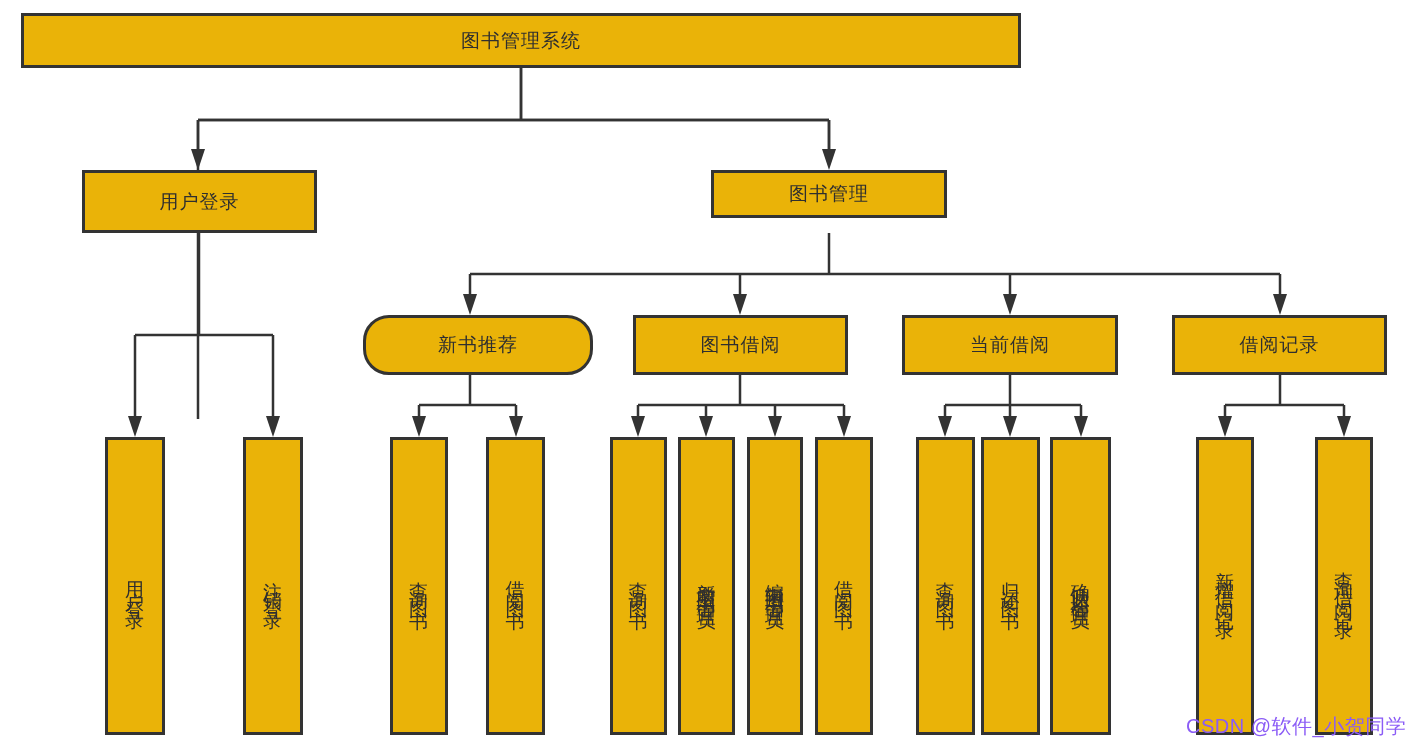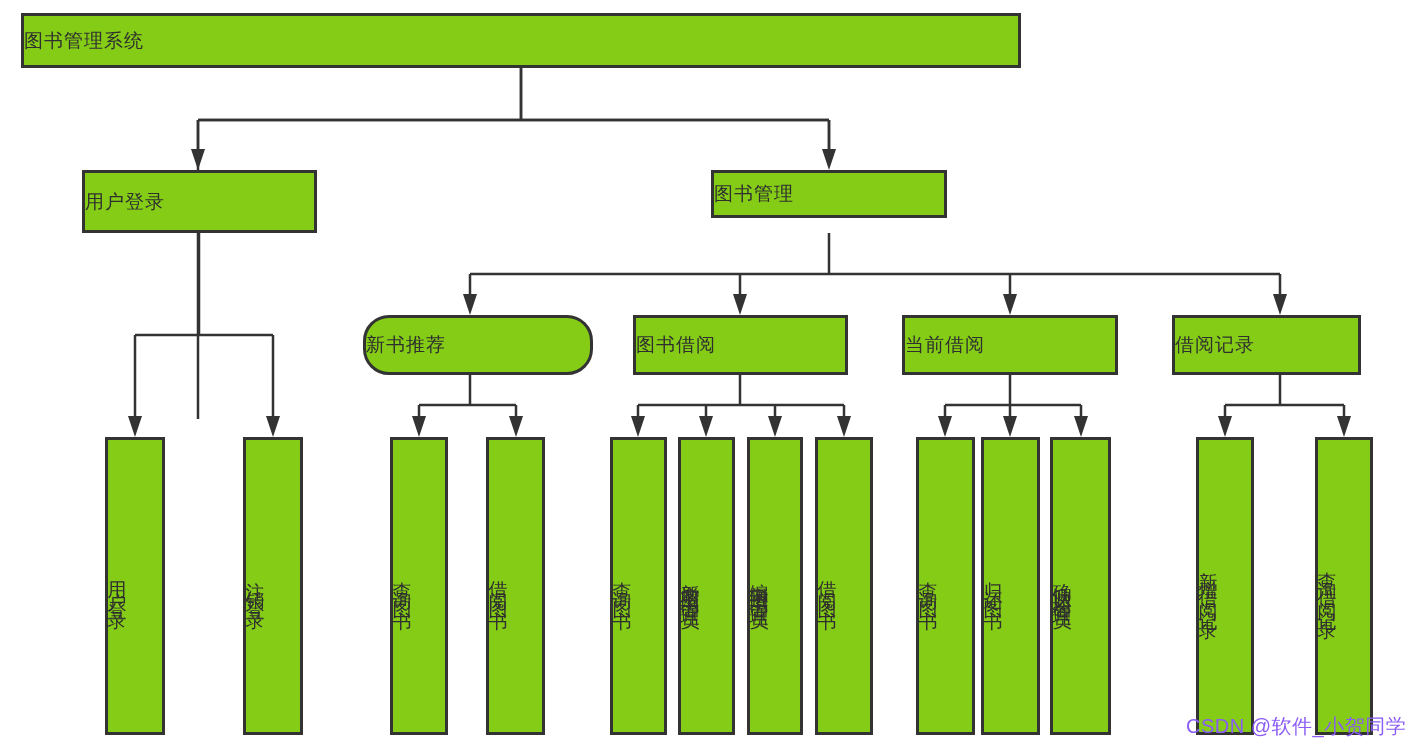--- a/index.html
+++ b/index.html
@@ -16,23 +16,24 @@
   }
   .connectors {
     position: absolute;
     left: 0; top: 0;
     width: 1405px; height: 747px;
   }
   .node {
     position: absolute;
     box-sizing: border-box;
     border: 3px solid #333333;
-    background: #84cc16;
+    background: #eab308;
     display: flex;
     align-items: center;
+    justify-content: center;
     color: #2f2f2f;
   }
   .hlabel {
     font-size: 19px;
     letter-spacing: 1px;
     white-space: nowrap;
   }
   .vnode .vlabel {
     writing-mode: vertical-rl;
     text-orientation: mixed;
@@ -43,21 +44,21 @@
   .vnode .vlabel.long {
     letter-spacing: 4px;
   }
   
   .n-root   { left: 21px;   top: 13px;  width: 1000px; height: 55px; }
   .n-l2a    { left: 82px;   top: 170px; width: 235px;  height: 63px; }
   .n-l2b    { left: 711px;  top: 170px; width: 236px;  height: 48px; }
   .n-l3a    { left: 363px;  top: 315px; width: 230px;  height: 60px; border-radius: 26px; }
   .n-l3b    { left: 633px;  top: 315px; width: 215px;  height: 60px; }
   .n-l3c    { left: 902px;  top: 315px; width: 216px;  height: 60px; }
-  .n-l3d    { left: 1172px; top: 315px; width: 189px;  height: 60px; }
+  .n-l3d    { left: 1172px; top: 315px; width: 215px;  height: 60px; }
   .n-f01 { left: 105px;  top: 437px; width: 60px; height: 298px; }
   .n-f02 { left: 243px;  top: 437px; width: 60px; height: 298px; }
   .n-f03 { left: 390px;  top: 437px; width: 58px; height: 298px; }
   .n-f04 { left: 486px;  top: 437px; width: 59px; height: 298px; }
   .n-f05 { left: 610px;  top: 437px; width: 57px; height: 298px; }
   .n-f06 { left: 678px;  top: 437px; width: 57px; height: 298px; }
   .n-f07 { left: 747px;  top: 437px; width: 56px; height: 298px; }
   .n-f08 { left: 815px;  top: 437px; width: 58px; height: 298px; }
   .n-f09 { left: 916px;  top: 437px; width: 59px; height: 298px; }
   .n-f10 { left: 981px;  top: 437px; width: 59px; height: 298px; }

